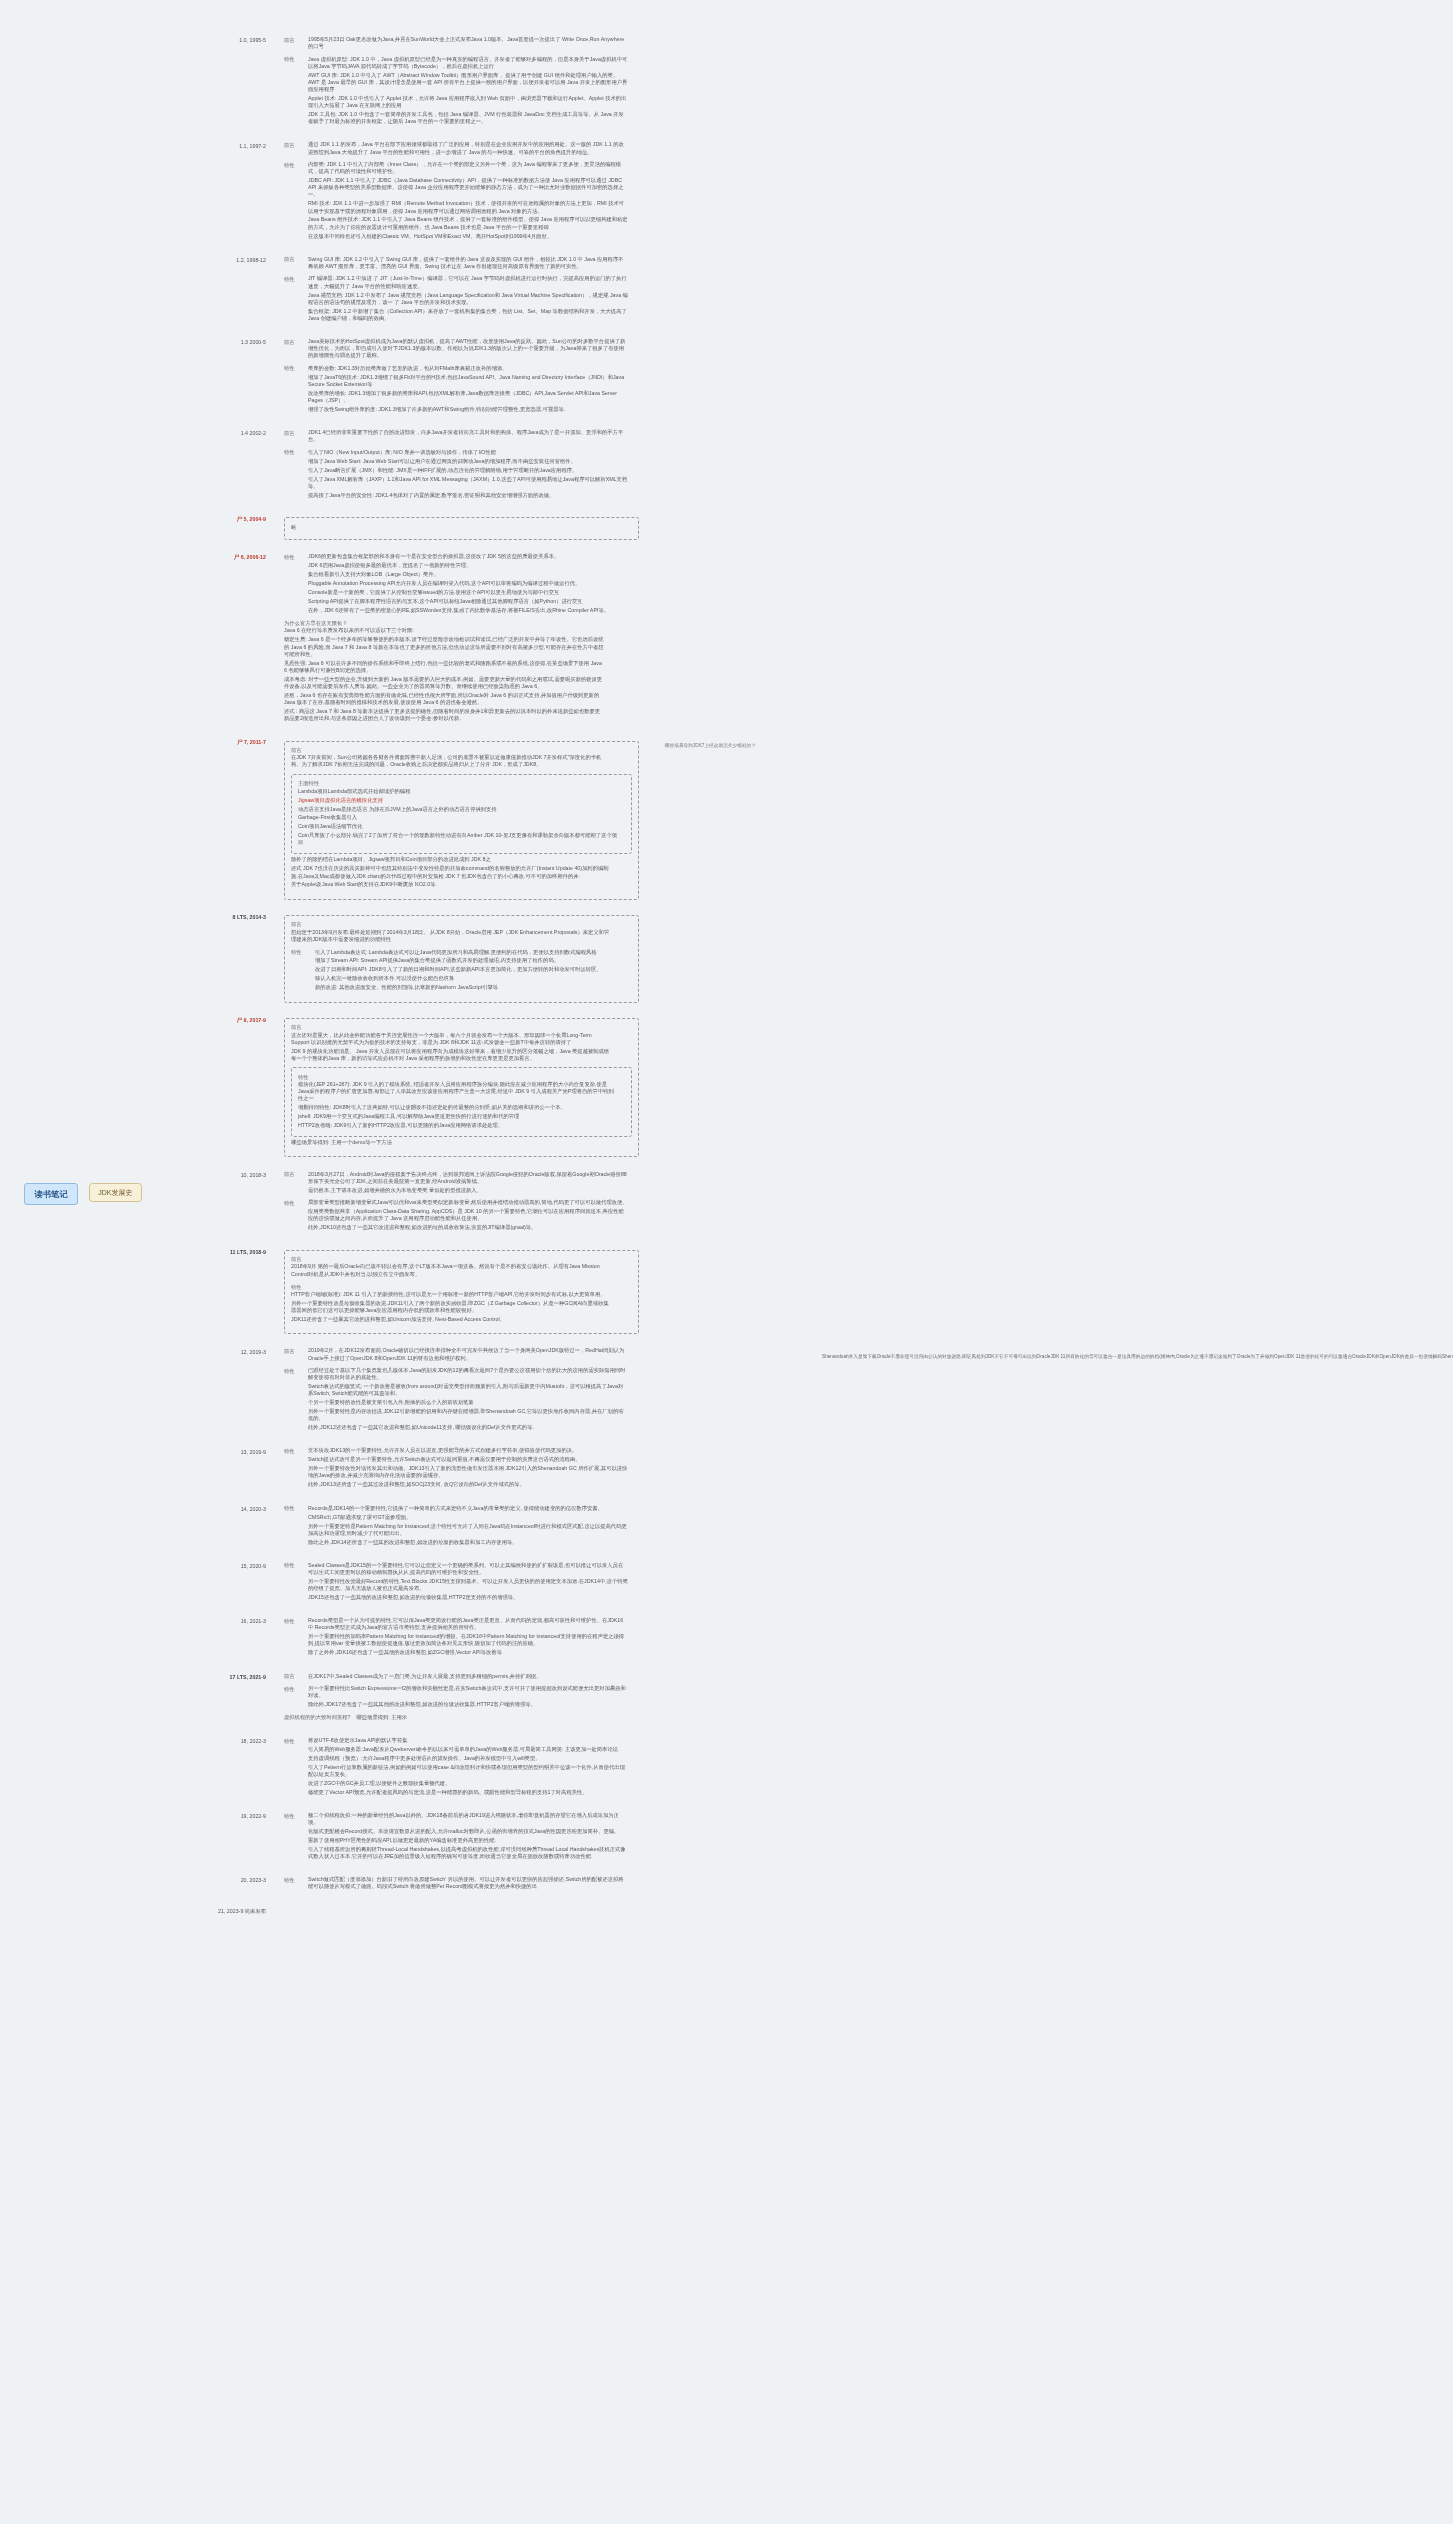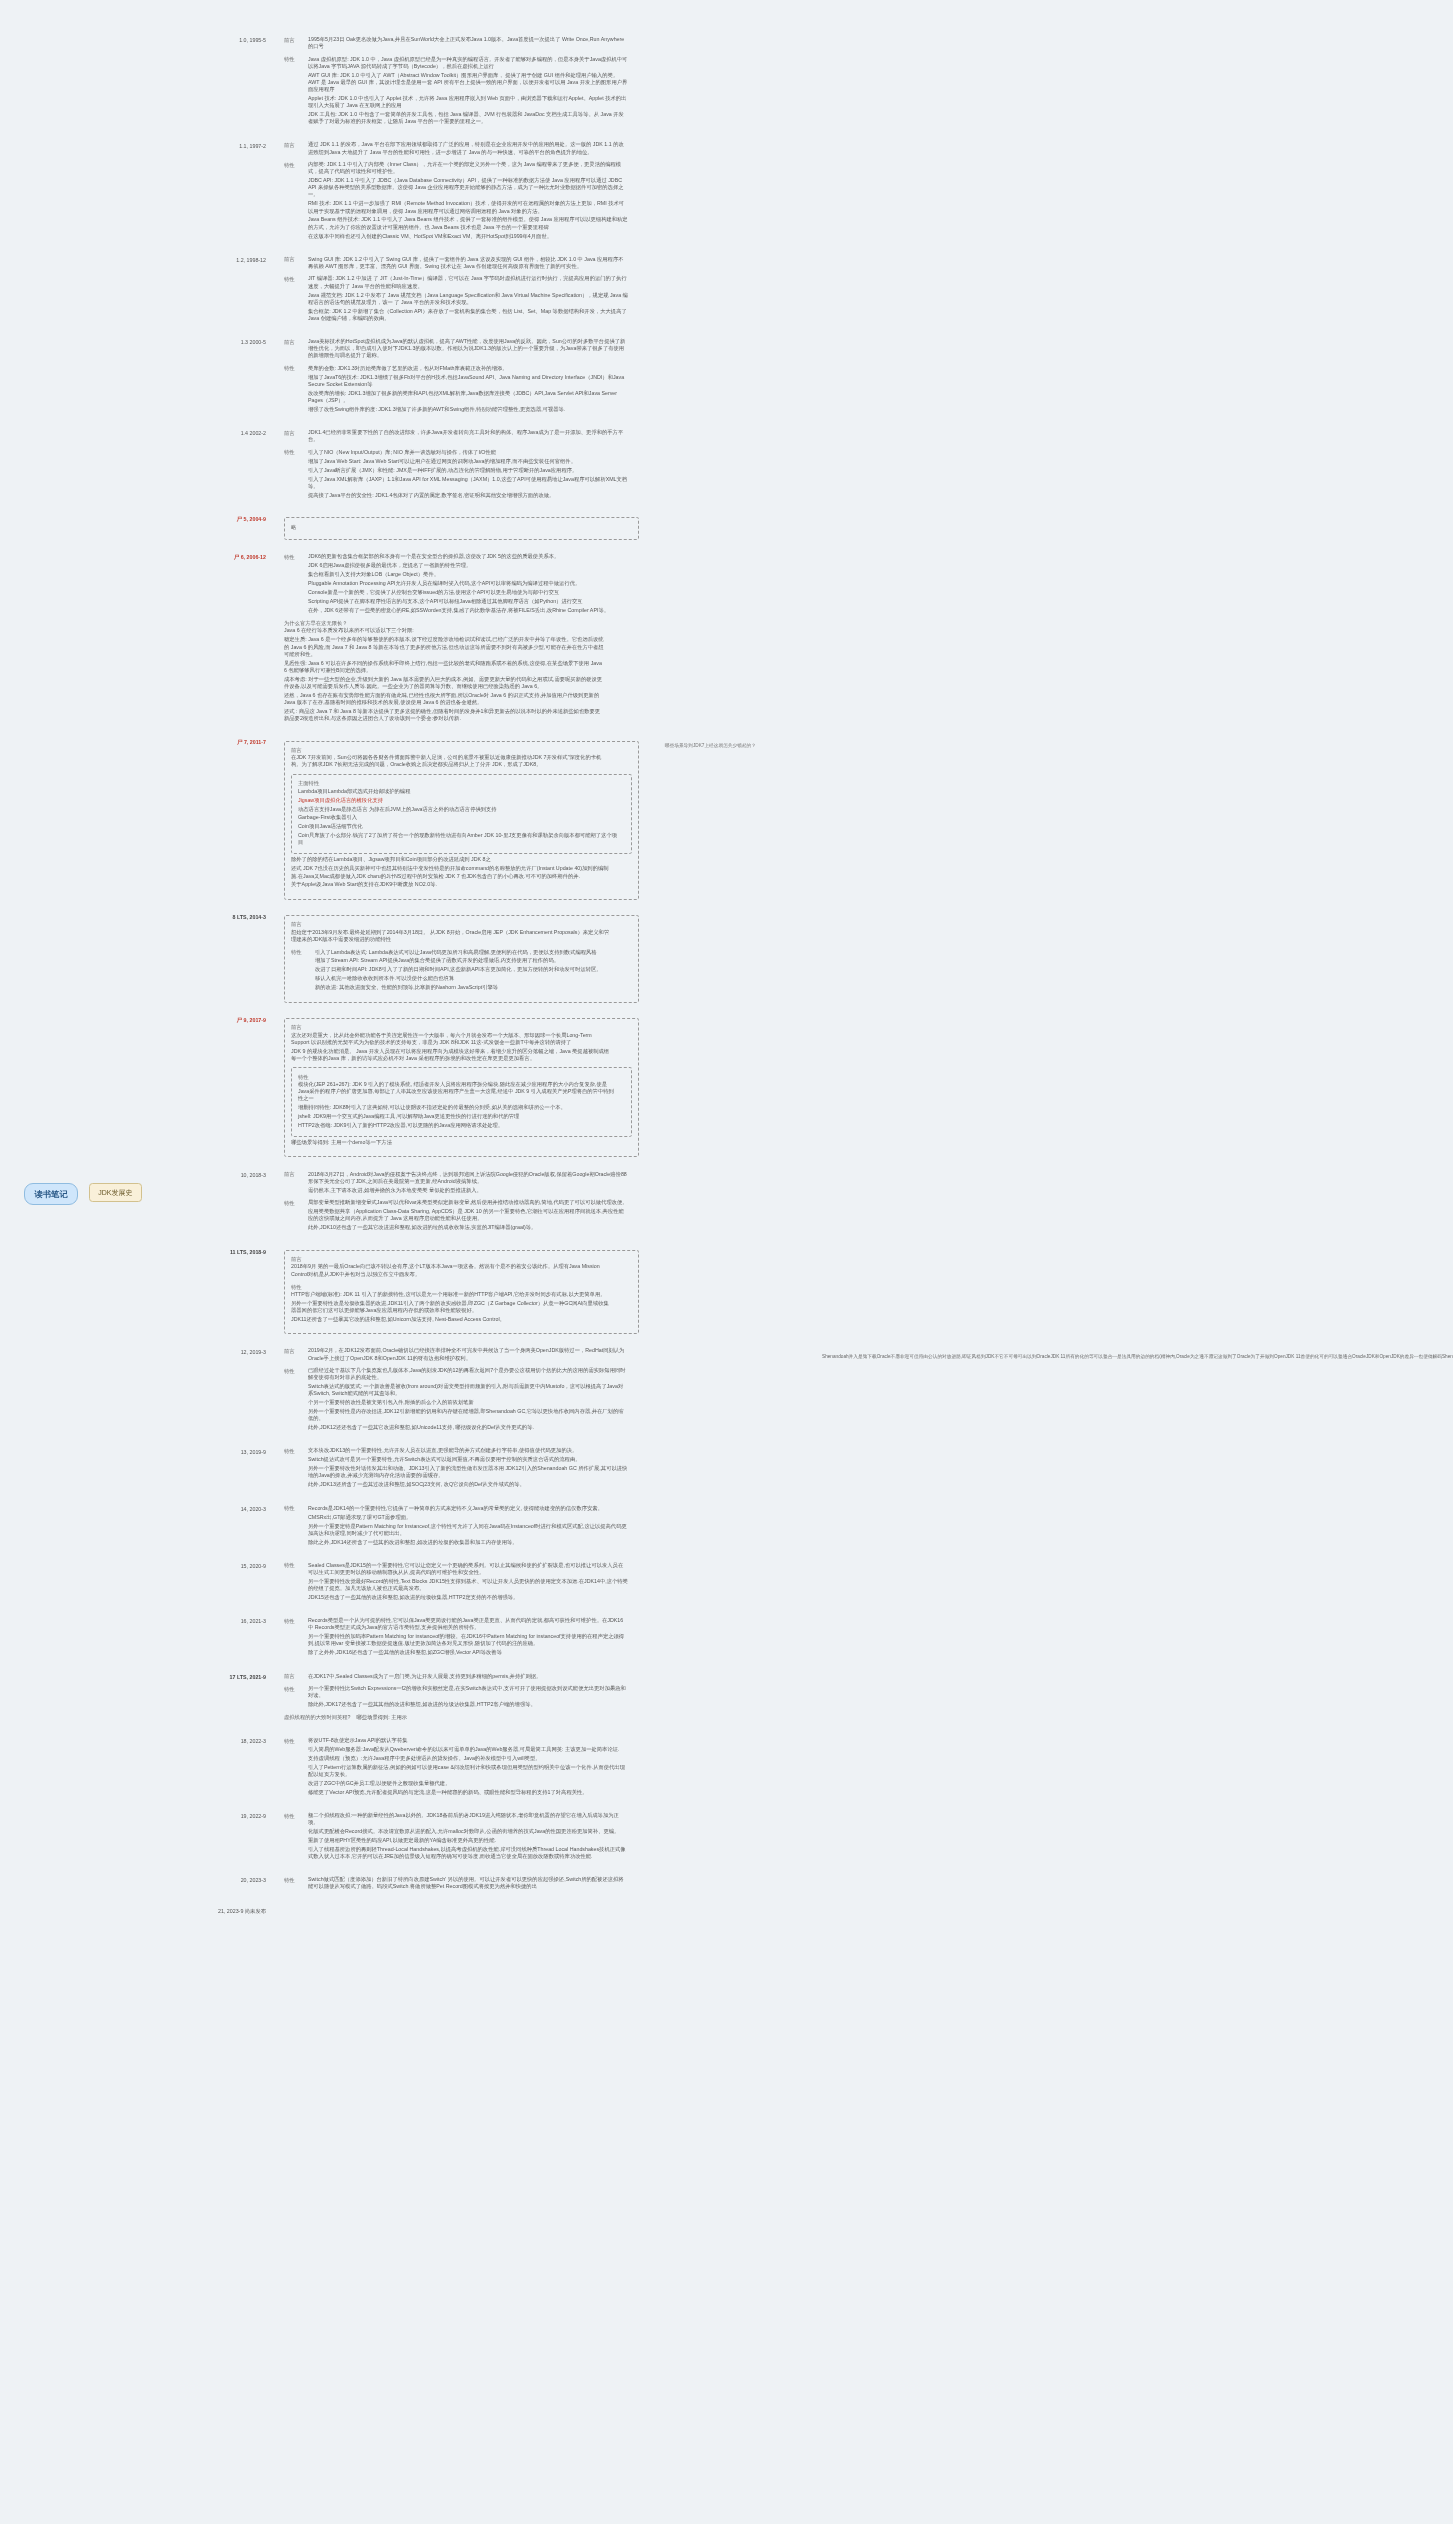--- a/index.html
+++ b/index.html
@@ -13,21 +13,21 @@
     width: 1453px;
     min-height: 2525px;
     position: relative;
   }
   .root-node {
     position: absolute;
     left: 24px;
     top: 1183px;
     background: #cfe6fb;
     border: 0.6px solid #8fbce0;
-    border-radius: 9px;
+    border-radius: 3px;
     padding: 4.7px 9.5px;
     font-size: 8.3px;
     font-weight: bold;
     color: #2b5a88;
   }
   .level1-node {
     position: absolute;
     left: 89px;
     top: 1183px;
     background: #f9f0d9;

